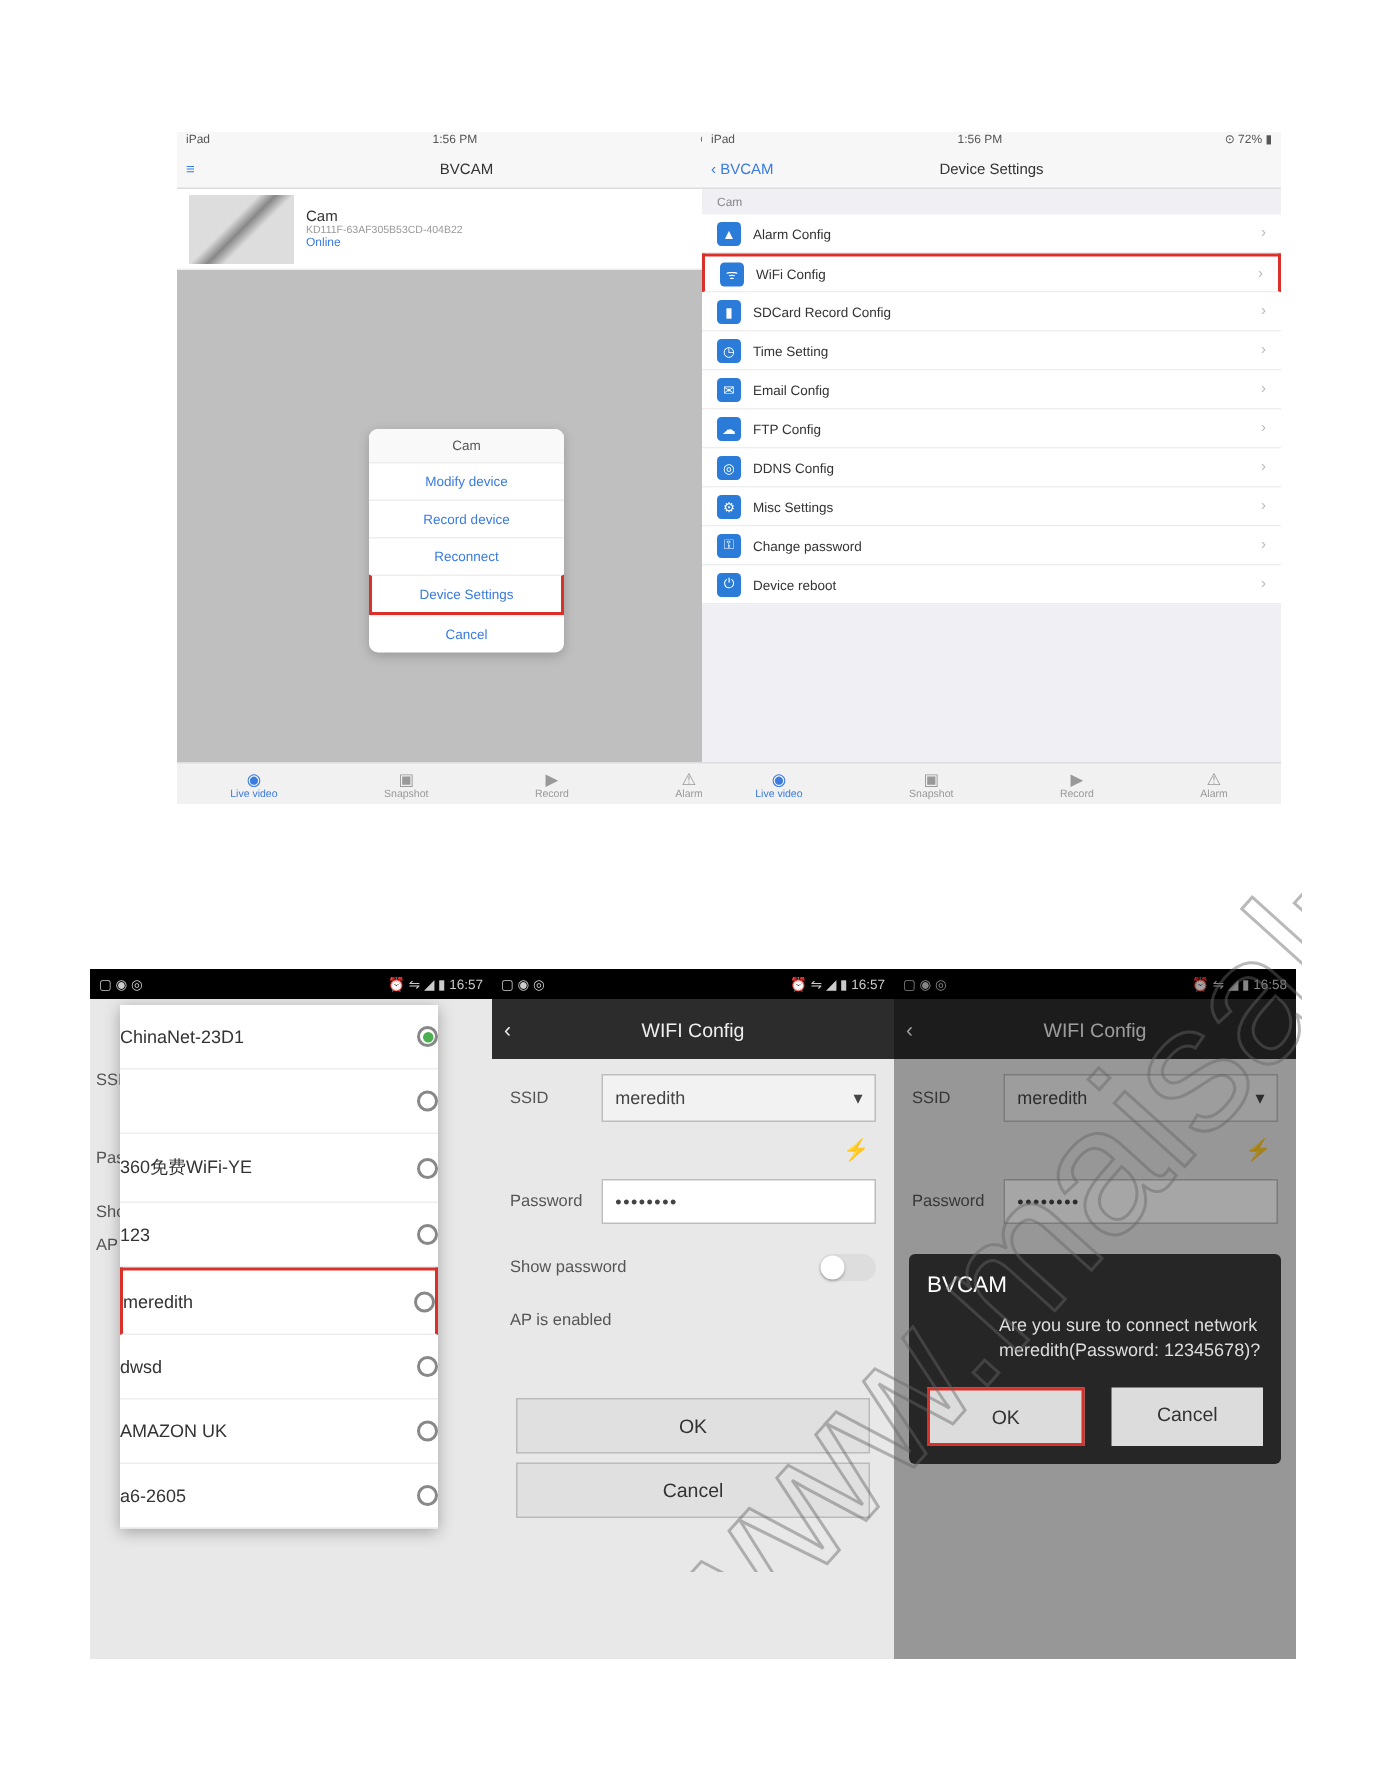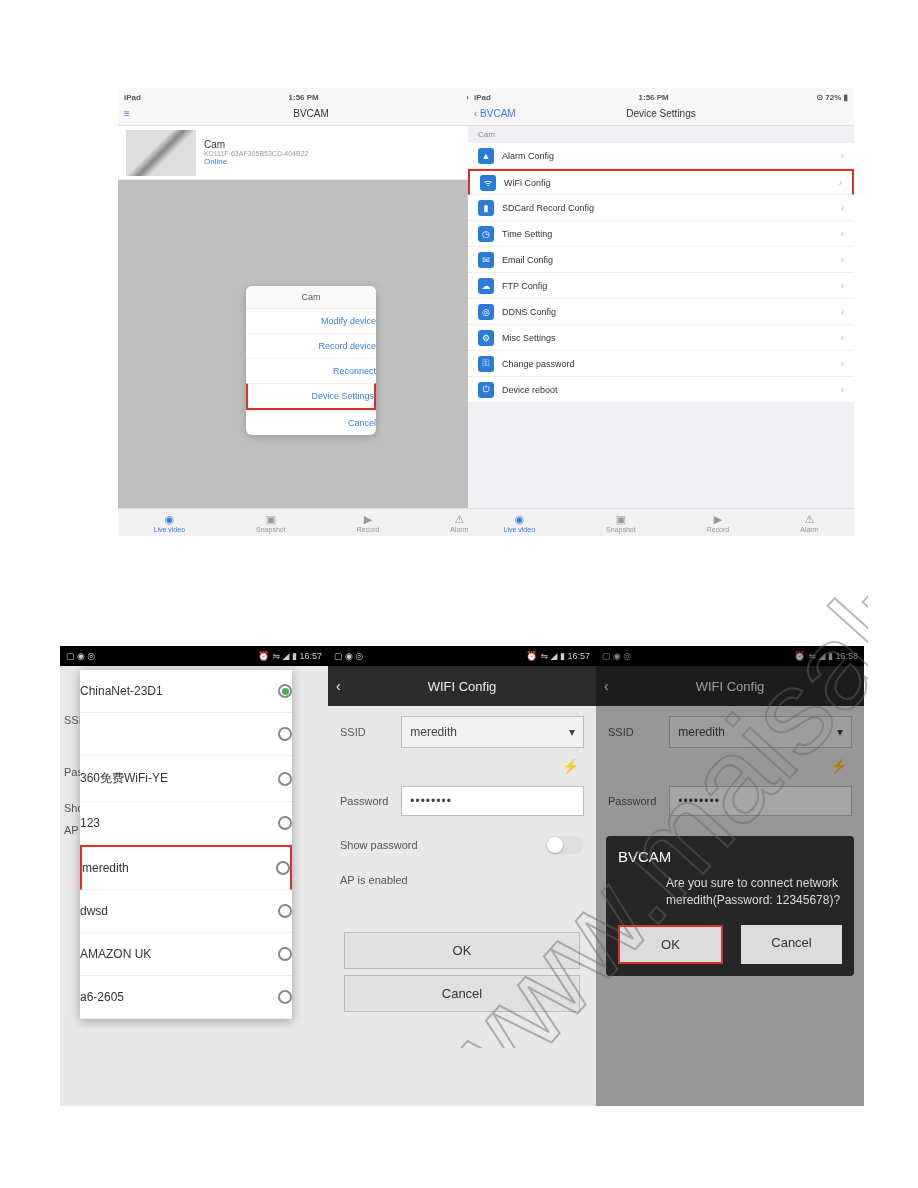--- a/index.html
+++ b/index.html
@@ -1,20 +1,20 @@
 <!DOCTYPE html>
 <html><head>
 <meta charset="utf-8">
 <style>
   * { box-sizing: border-box; margin: 0; padding: 0; }
   body { background: #fff; width: 918px; height: 1188px; position: relative; font-family: -apple-system, Helvetica, Arial, sans-serif; }
 
   
   .ipad { position: absolute; width: 386px; height: 448px; background: #f3f3f3; overflow: hidden; }
-  .ipad-statusbar { height: 14px; background: #f7f7f7; font-size: 8px; color: #555; display: flex; justify-content: space-between; align-items: flex-end; padding: 0 6px; font-weight: bold; }
+  .ipad-statusbar { height: 14px; background: #f7f7f7; font-size: 8px; color: #555; display: flex; justify-content: space-between; align-items: flex-start; padding: 0 6px; }
   .ipad-header { height: 24px; background: #f7f7f7; display: flex; align-items: center; justify-content: center; font-size: 10px; color: #333; border-bottom: 1px solid #ddd; position: relative; }
   .ipad-header .back { position: absolute; left: 6px; color: #3a7be0; font-size: 10px; }
   .ipad-header .right-icon { position: absolute; right: 6px; color: #3a7be0; }
   .ipad-footer { height: 28px; background: #f1f1f1; display: flex; justify-content: space-around; align-items: center; font-size: 7px; color: #999; border-top: 1px solid #ddd; }
   .ipad-footer .tab { text-align: center; }
   .ipad-footer .tab.active { color: #3a7be0; }
   .ipad-footer .tab .ic { font-size: 11px; display: block; }
   .ipad-body { height: 382px; background: #efeff4; }
   .ipad-body-grey { background: #bfbfbf; height: 382px; position: relative; }
 
@@ -23,21 +23,21 @@
   .dev-thumb { width: 70px; height: 46px; background: linear-gradient(135deg,#ddd 40%,#888 50%,#ddd 60%); margin-right: 8px; }
   .dev-info .name { font-size: 10px; color: #333; }
   .dev-info .id { font-size: 7px; color: #999; }
   .dev-info .status { font-size: 8px; color: #3a7be0; }
   .dev-gear { position: absolute; right: 10px; top: 18px; width: 18px; height: 18px; display: flex; align-items:center; justify-content:center; color:#b8574e; font-size:12px;}
   .red-box { border: 2px solid #d9302a; }
 
   
   .sheet { position: absolute; left: 50%; transform: translateX(-50%); top: 160px; width: 130px; background: #fff; border-radius: 6px; overflow: hidden; box-shadow: 0 2px 8px rgba(0,0,0,.2);}
   .sheet-title { font-size: 9px; color: #555; text-align: center; padding: 6px 0; background: #f9f9f9;}
-  .sheet-item { font-size: 9px; color: #3a7be0; text-align: right; padding: 7px 0; border-top: 1px solid #eee; }
+  .sheet-item { font-size: 9px; color: #3a7be0; text-align: center; padding: 7px 0; border-top: 1px solid #eee; }
 
   
   .sect-lbl { font-size: 8px; color: #888; padding: 4px 10px; background:#efeff4;}
   .settings-row { background:#fff; height: 26px; display:flex; align-items:center; padding: 0 10px; border-bottom:1px solid #eee; font-size:9px; color:#333; position:relative;}
   .settings-row .icon { width:16px; height:16px; border-radius:3px; margin-right:8px; display:flex;align-items:center;justify-content:center; color:#fff; font-size:9px;}
   .settings-row .chev { position:absolute; right:10px; color:#bbb; font-size:10px;}
 
   
   .android { position: absolute; width: 268px; height: 460px; background: #e8e8e8; overflow:hidden; }
   .and-status { height: 20px; background: #000; color:#ccc; font-size:9px; display:flex; justify-content:space-between; align-items:center; padding:0 6px;}

